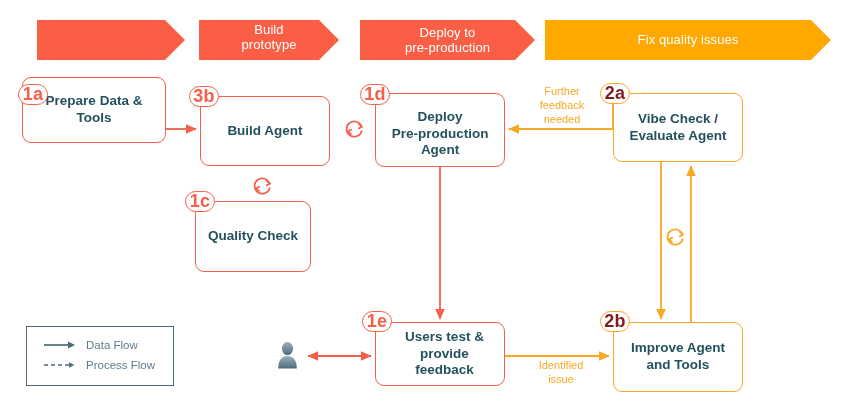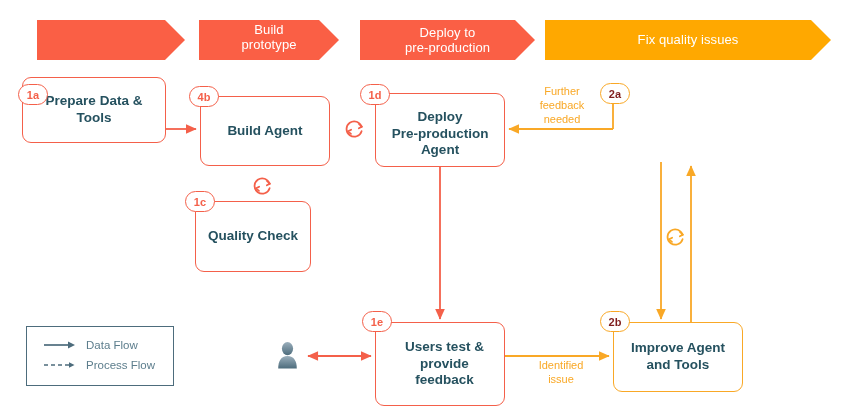--- a/index.html
+++ b/index.html
@@ -29,21 +29,21 @@
     padding:4px 8px;
   }
   .node.orange{border-color:#F9A826;}
   .node .ntxt{display:block;}
 
   
   .badge{
     position:absolute;box-sizing:border-box;
     width:30px;height:21px;border-radius:11px;
     border:1.6px solid #F4604A;background:#ffffff;
-    color:#F4604A;font-weight:bold;font-size:11px;
+    color:#F4604A;font-weight:bold;font-size:18px;
     display:flex;align-items:center;justify-content:center;
     z-index:5;letter-spacing:.2px;
   }
   .badge.orange{border-color:#F9A826;color:#7f1d1d;}
 
   
   .elabel{
     position:absolute;color:#F9A826;font-size:11px;line-height:1.25;
     text-align:center;
   }
@@ -130,48 +130,52 @@
 Tools</span>
   </div>
   <div class="badge" style="left:18px;top:84px;">
     <span>1a</span>
   </div>
 
   <div class="node" style="left:200px;top:96px;width:130px;height:70px;">
     <span class="ntxt" style="white-space:pre-line;">Build Agent</span>
   </div>
   <div class="badge" style="left:189px;top:86px;">
-    <span>4b</span>
+    <span>3b</span>
   </div>
 
   <div class="node" style="left:195px;top:201px;width:116px;height:71px;">
     <span class="ntxt" style="white-space:pre-line;">Quality Check</span>
   </div>
   <div class="badge" style="left:185px;top:191px;">
     <span>1c</span>
   </div>
 
   <div class="node" style="left:375px;top:93px;width:130px;height:74px;">
     <span class="ntxt" style="white-space:pre-line;margin-top:8px;">Deploy
 Pre-production
 Agent</span>
   </div>
   <div class="badge" style="left:360px;top:84px;">
     <span>1d</span>
   </div>
 
-  <div class="node" style="left:375px;top:322px;width:130px;height:84px;padding-left:17px;">
+  <div class="node" style="left:375px;top:322px;width:130px;height:64px;padding-left:17px;">
     <span class="ntxt" style="white-space:pre-line;">Users test &amp;
 provide
 feedback</span>
   </div>
   <div class="badge" style="left:362px;top:311px;">
     <span>1e</span>
   </div>
 
+  <div class="node orange" style="left:613px;top:93px;width:130px;height:69px;">
+    <span class="ntxt" style="white-space:pre-line;">Vibe Check /
+Evaluate Agent</span>
+  </div>
   <div class="badge orange" style="left:600px;top:83px;">
     <span>2a</span>
   </div>
 
   <div class="node orange" style="left:613px;top:322px;width:130px;height:70px;">
     <span class="ntxt" style="white-space:pre-line;">Improve Agent
 and Tools</span>
   </div>
   <div class="badge orange" style="left:600px;top:311px;">
     <span>2b</span>

